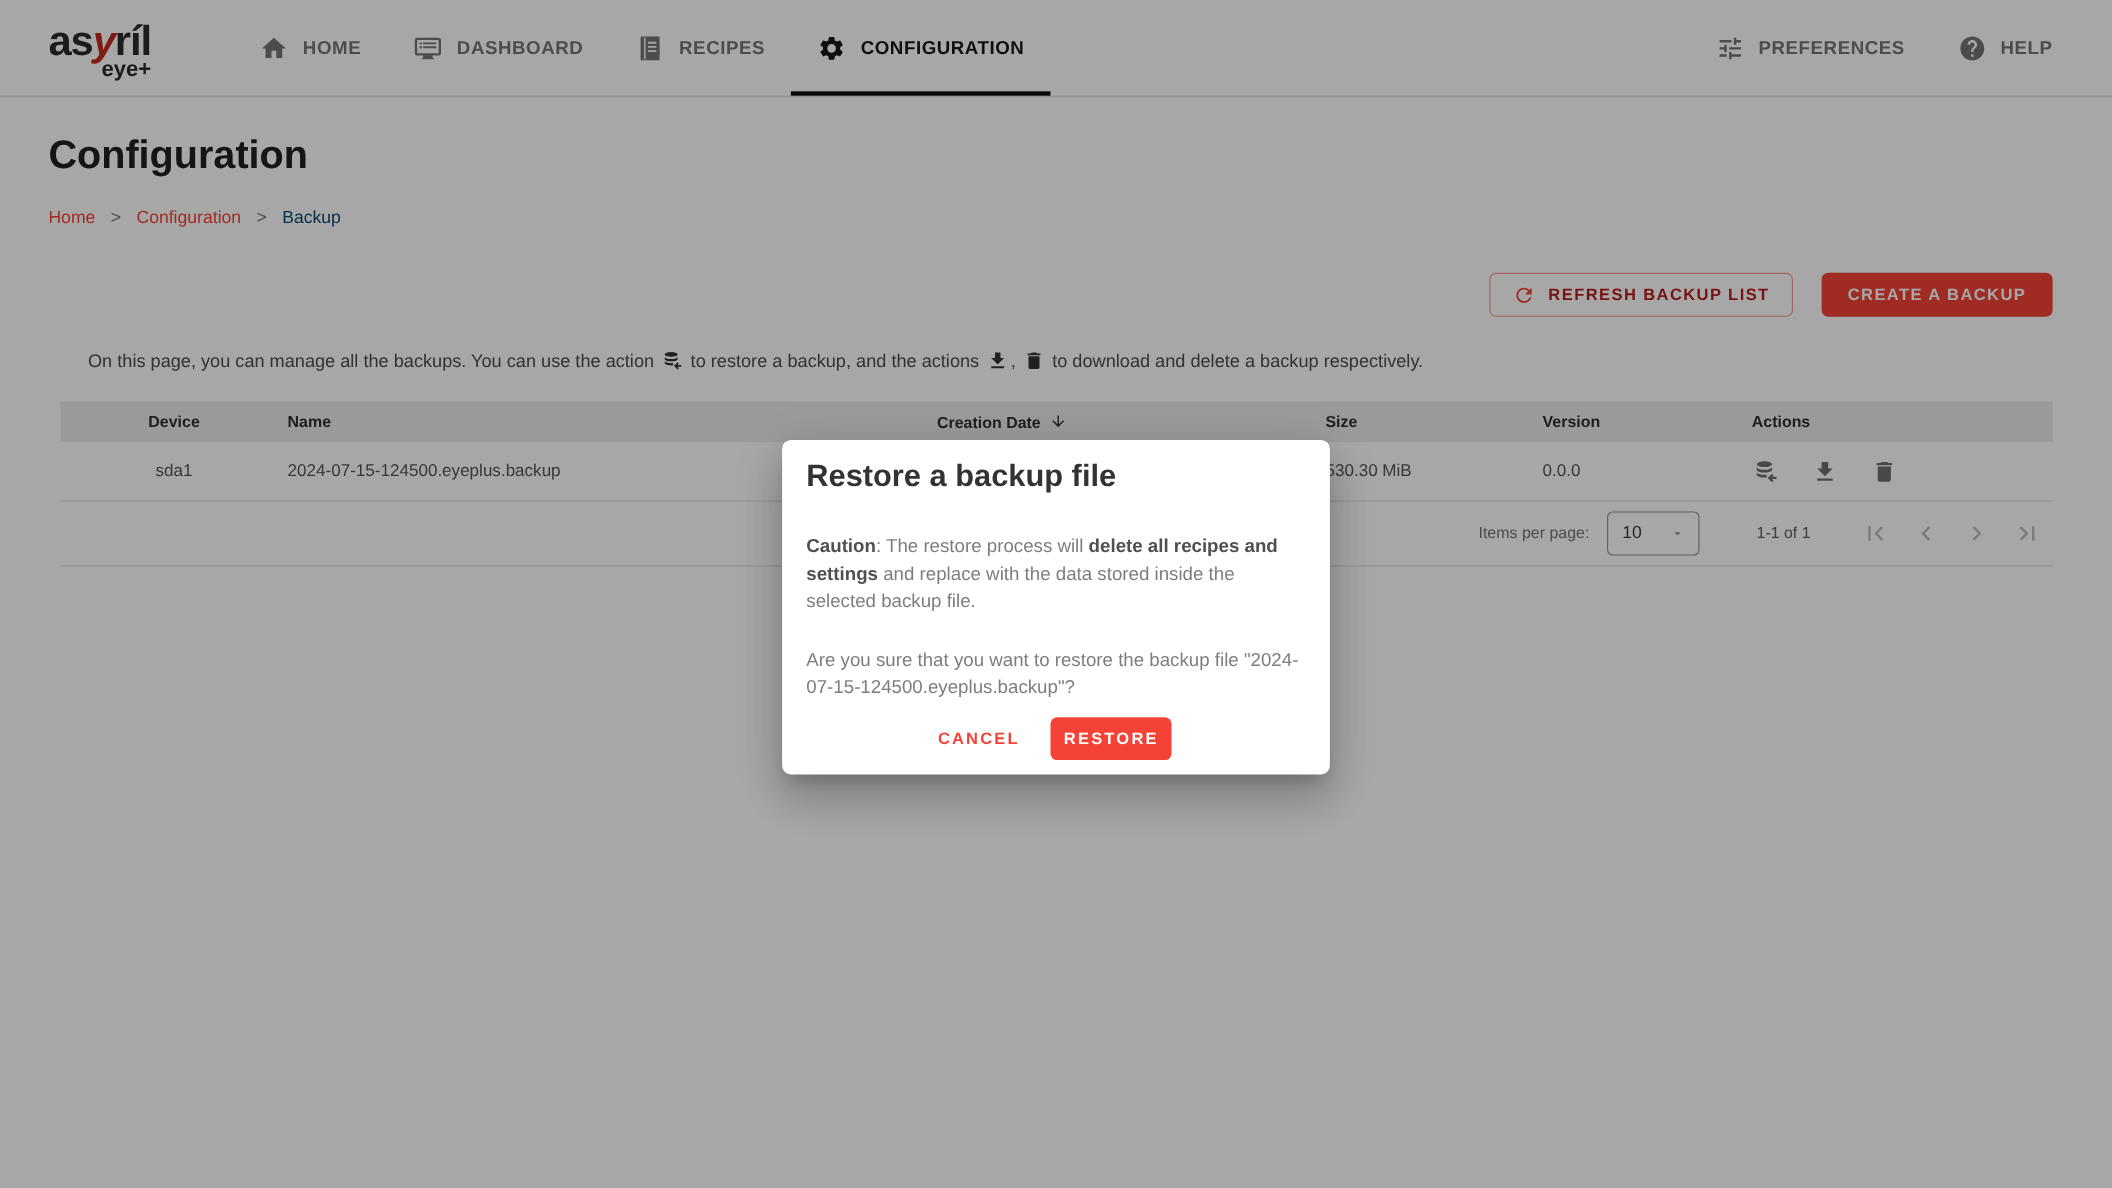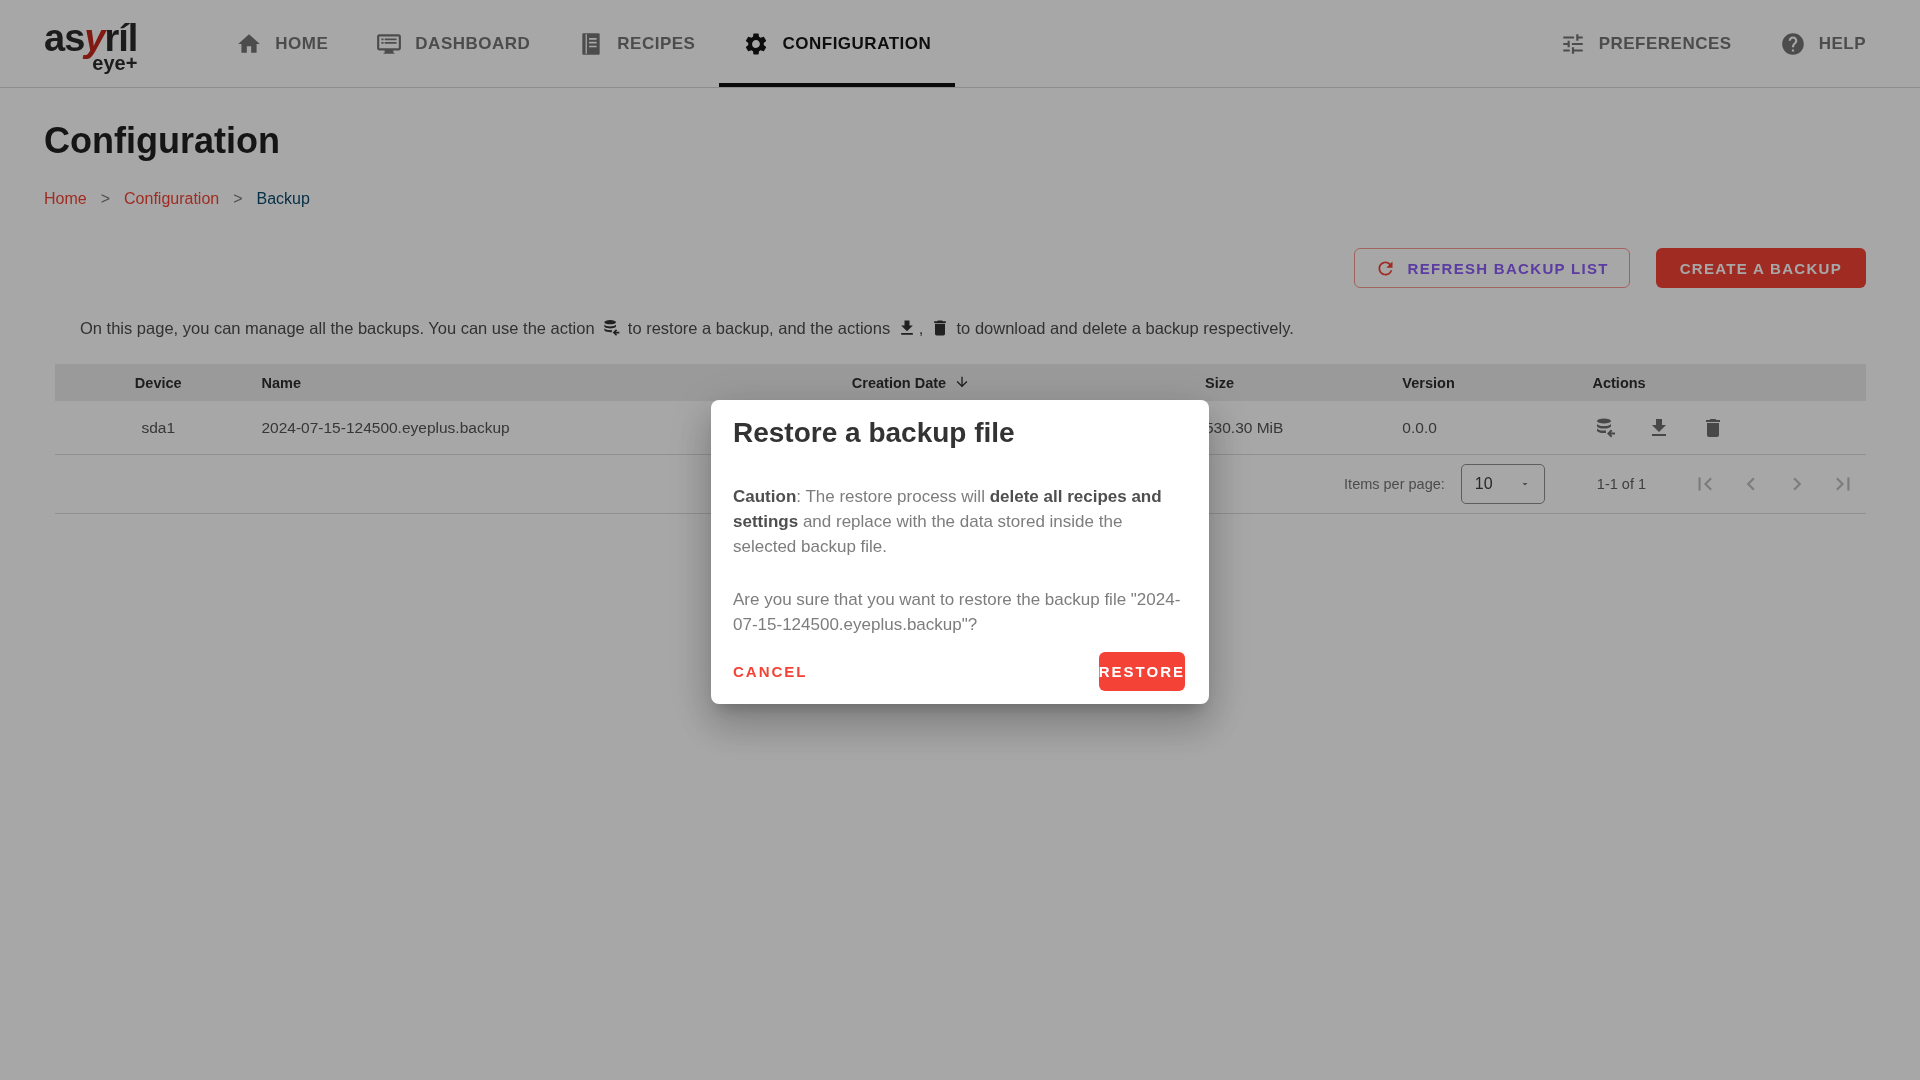--- a/index.html
+++ b/index.html
@@ -103,21 +103,21 @@
     letter-spacing: 1.3px;
     display: flex;
     align-items: center;
     cursor: pointer;
     border: none;
   }
   .btn-outlined {
     padding: 0 20px;
     background: transparent;
     border: 1px solid rgba(244, 67, 54, 0.55);
-    color: #8b5cf6;
+    color: #b91c1c;
     gap: 12px;
   }
   .btn-outlined svg { width: 21px; height: 21px; fill: #f44336; }
   .btn-filled { padding: 0 24px; background: #f44336; color: #ffffff; }
 
   .description {
     margin-top: 30px;
     padding-left: 25px;
     font-size: 16.5px;
     color: #4d4d4d;
@@ -192,21 +192,21 @@
     padding: 17px 24px 13px 22px;
     box-shadow: 0 11px 15px -7px rgba(0,0,0,.2), 0 24px 38px 3px rgba(0,0,0,.14), 0 9px 46px 8px rgba(0,0,0,.12);
   }
   .dialog-title { font-size: 28px; font-weight: bold; color: #333333; }
   .dialog-body { margin-top: 35px; font-size: 17px; line-height: 25px; color: #7d7d7d; }
   .dialog-body .bold { font-weight: bold; color: #4f4f4f; }
   .dialog-para2 { margin-top: 28px; }
   .dialog-actions {
     margin-top: 15px;
     display: flex;
-    justify-content: space-between;
+    justify-content: center;
     align-items: center;
     gap: 28px;
   }
   .btn-text {
     background: none;
     border: none;
     color: #f44336;
     font-family: "Liberation Sans", sans-serif;
     font-size: 15px;
     font-weight: bold;
@@ -214,21 +214,21 @@
     cursor: pointer;
   }
   .btn-restore {
     background: #f44336;
     border: none;
     color: #ffffff;
     font-family: "Liberation Sans", sans-serif;
     font-size: 15px;
     font-weight: bold;
     letter-spacing: 2px;
-    padding: 11px 0;
+    padding: 11px 12px;
     border-radius: 6px;
     cursor: pointer;
   }
 </style>
 </head>
 <body>
 
 <div class="topnav">
   <div class="logo">
     <div class="logo-main"><span>as</span><span class="accent">y</span><span>ríl</span></div>

